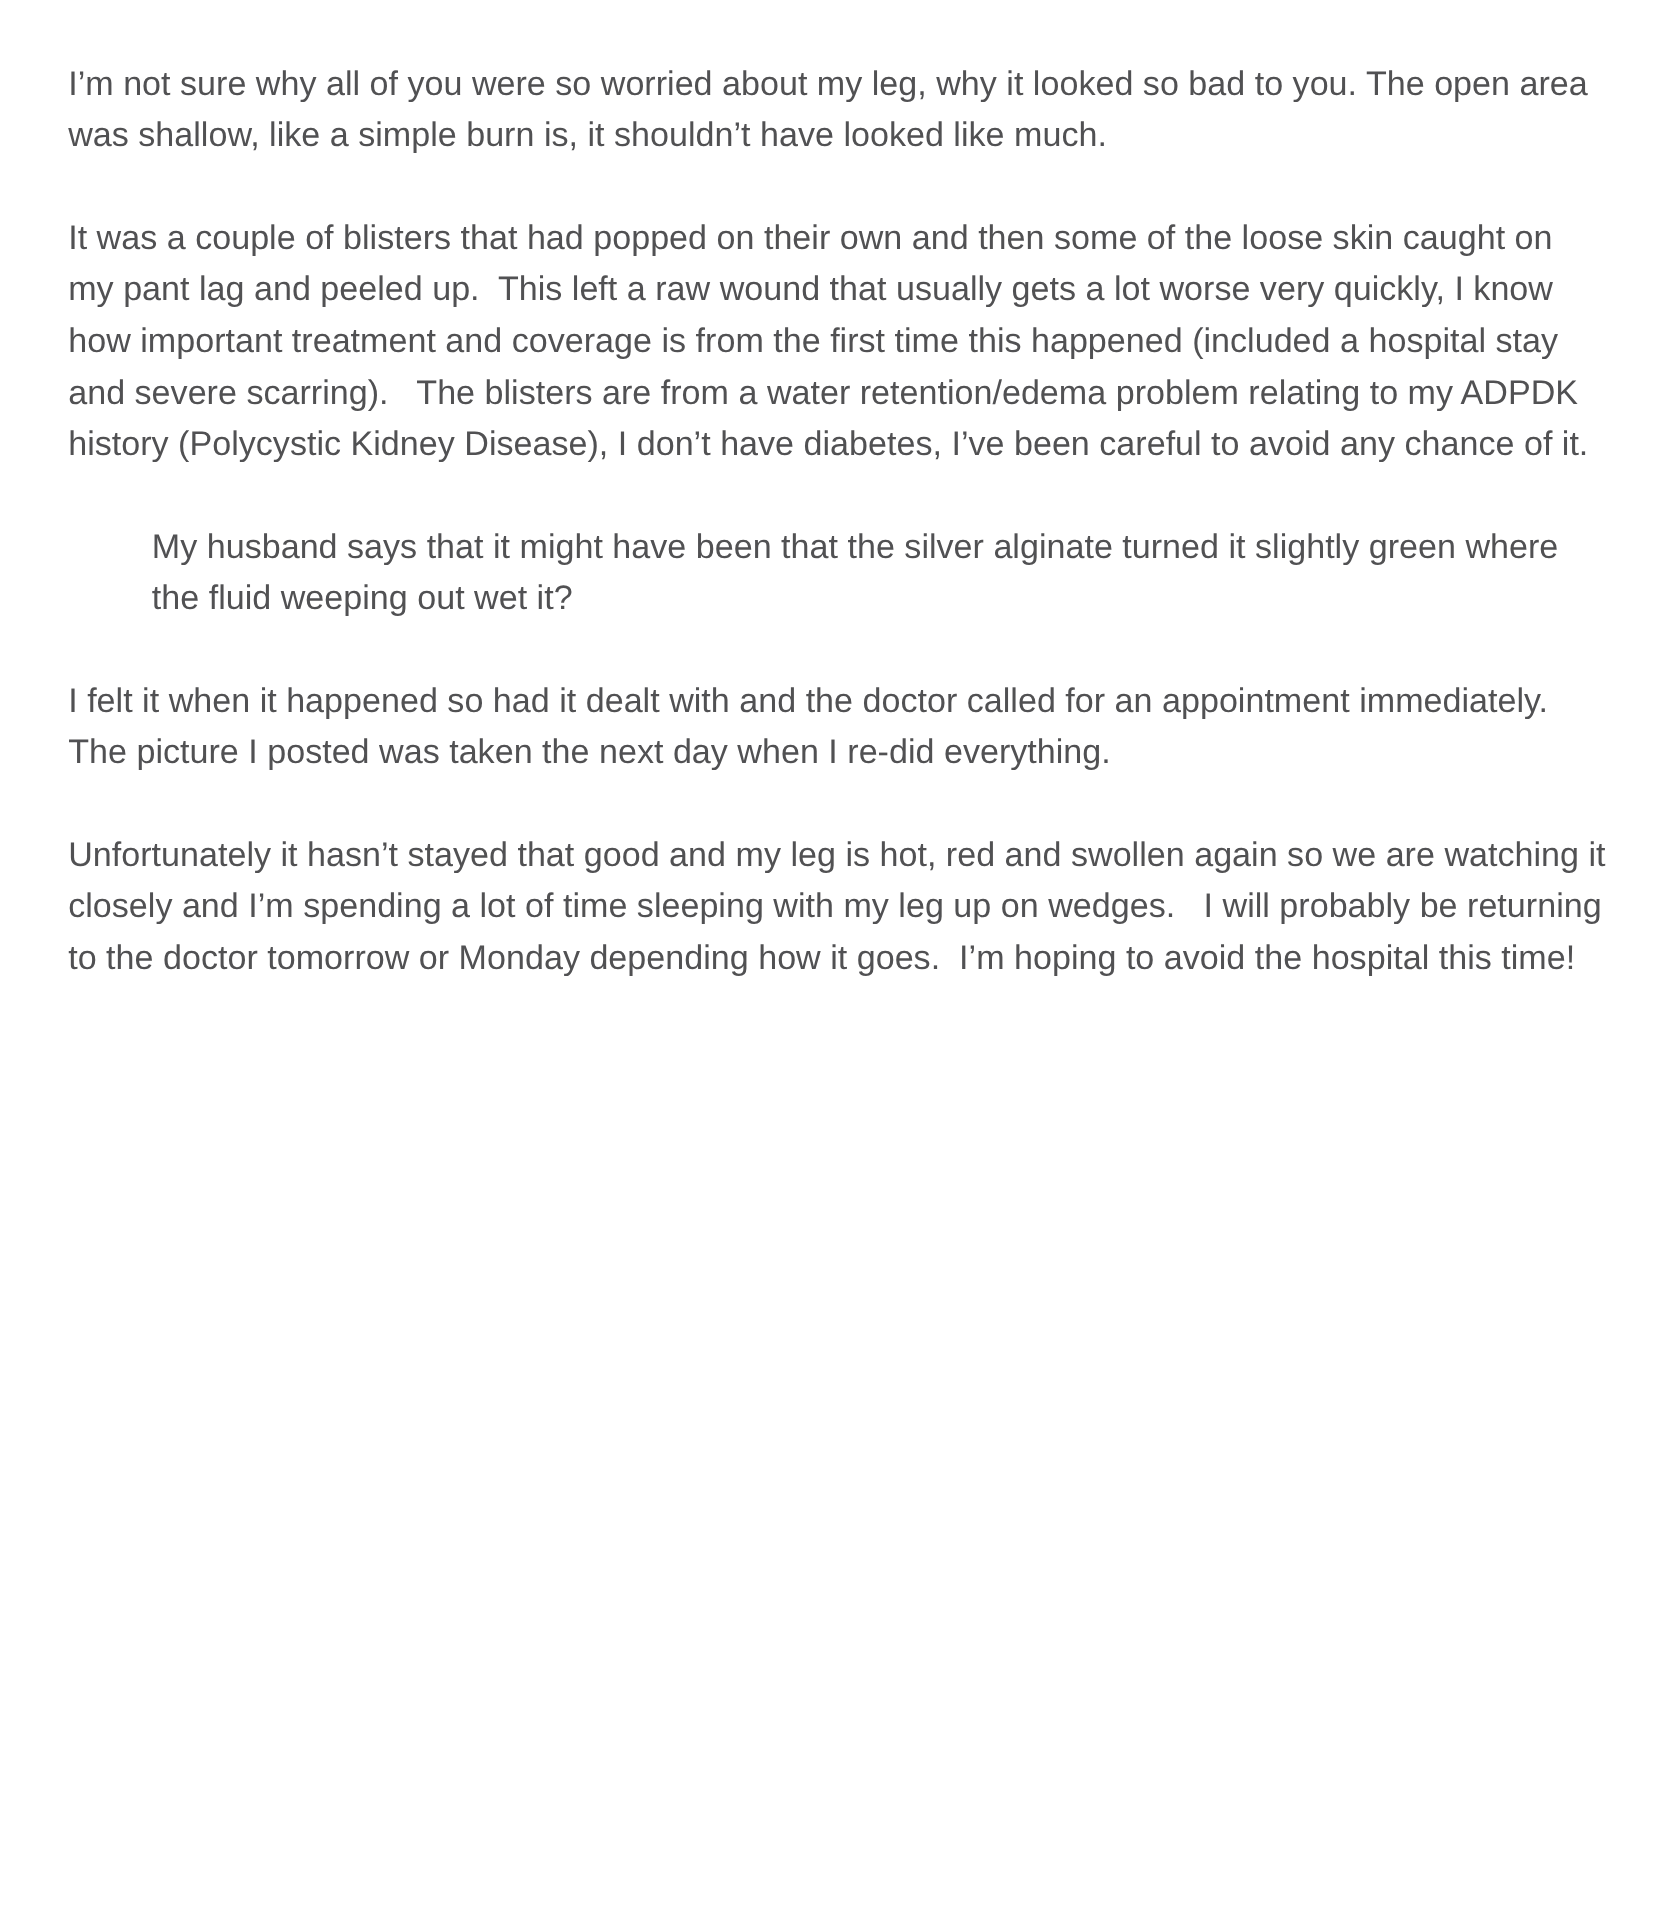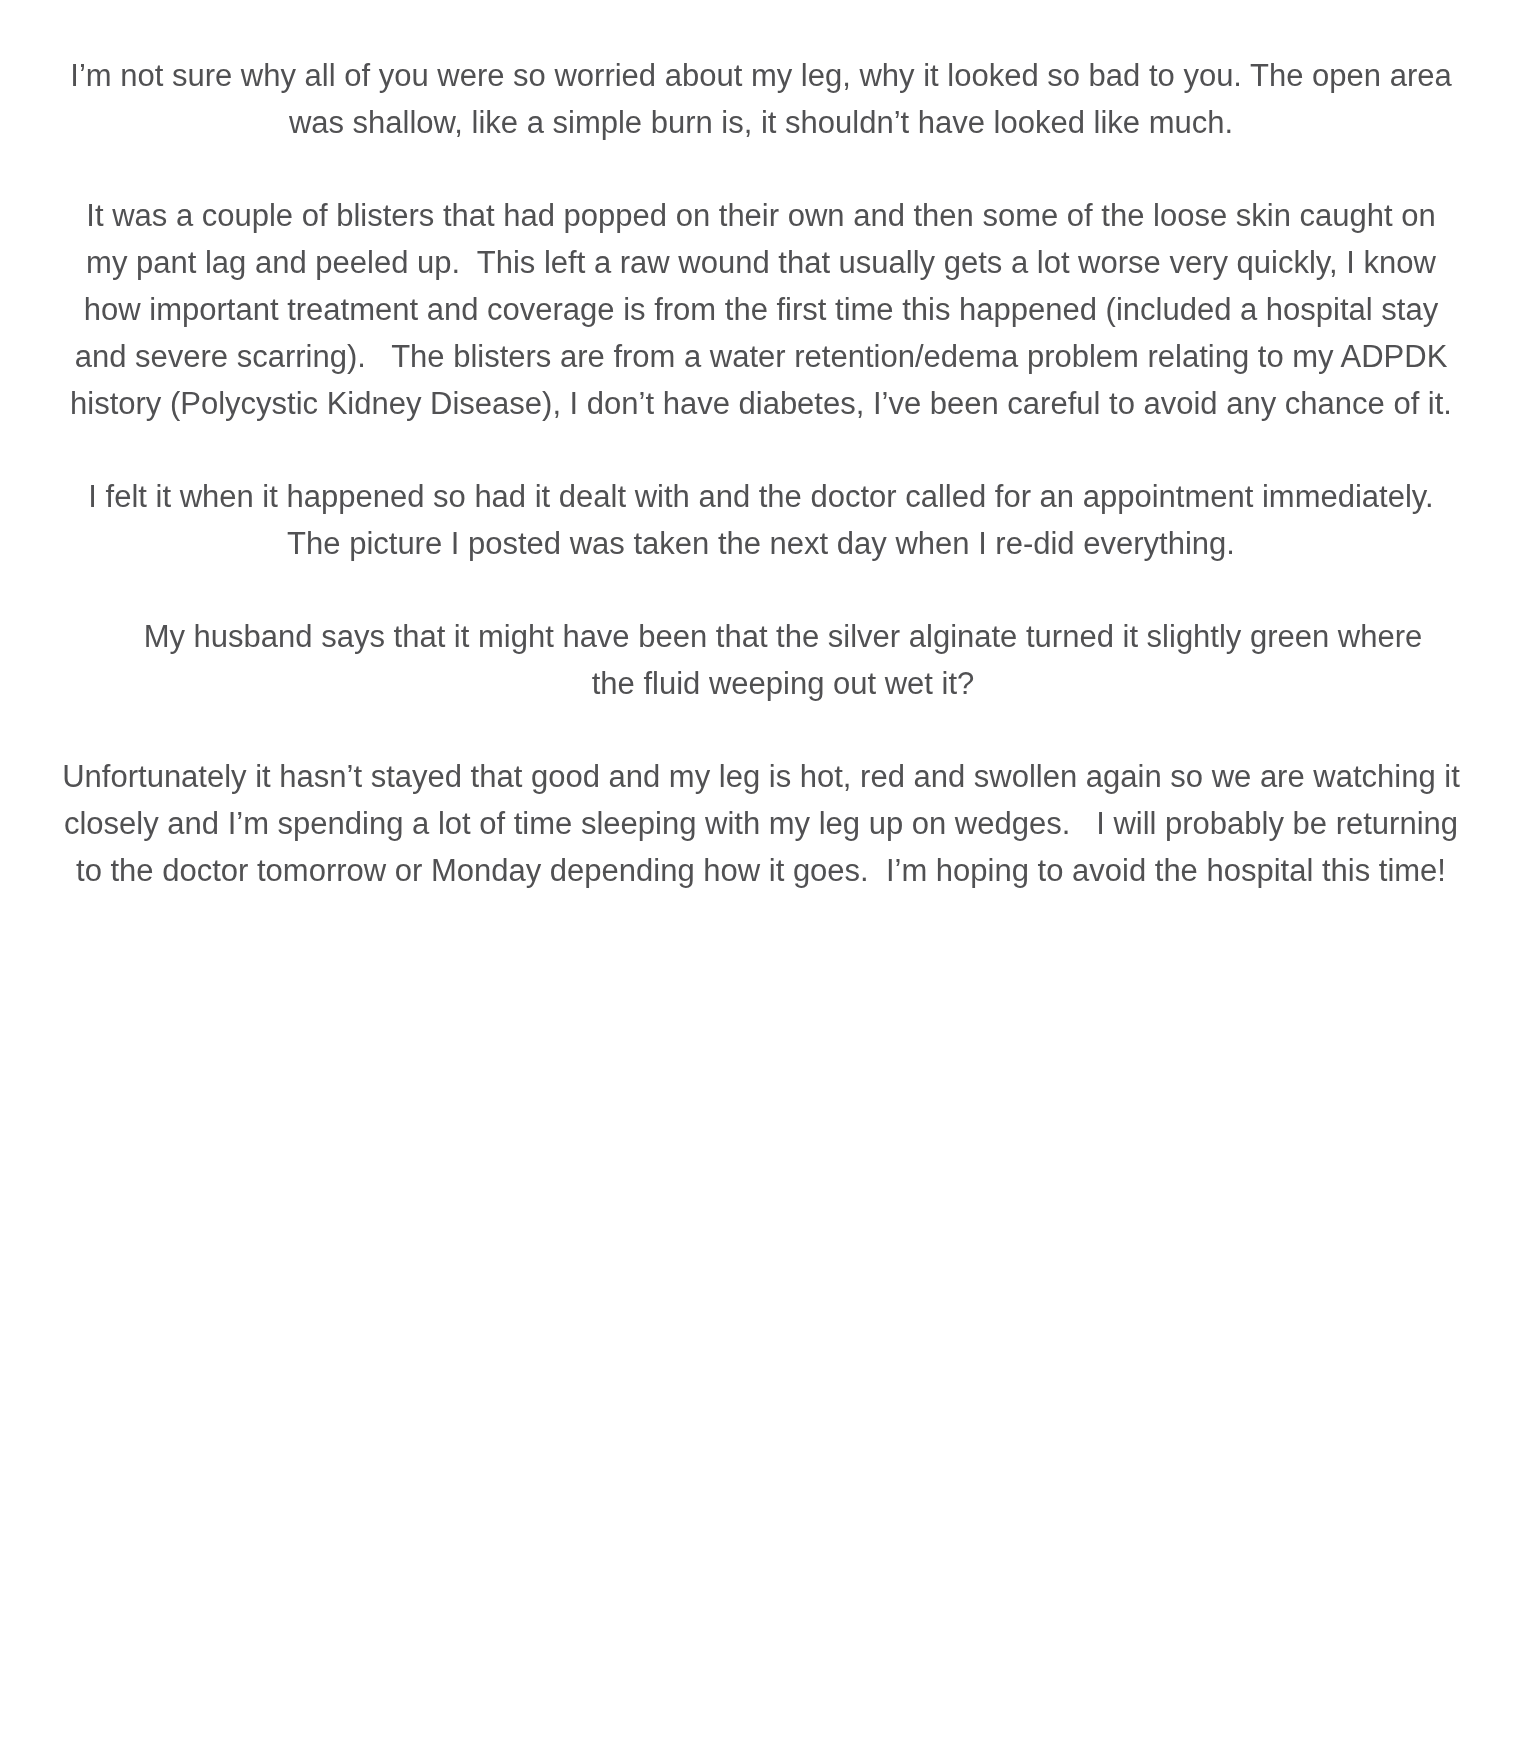--- a/index.html
+++ b/index.html
@@ -23,37 +23,36 @@
     line-height: 1.2;
   }
   .para {
     font-size: 31px;
     font-weight: 400;
     color: #515153;
     line-height: 47px;
     margin: 46px 0;
     white-space: pre-wrap;   
     max-width: 1400px;
-    text-align: center;
   }
   .para.quote {
     margin-left: 76px;
     max-width: 1290px;
   }
 </style>
 </head>
 <body>
 
 <article>
 
   <p class="para">I’m not sure why all of you were so worried about my leg, why it looked so bad to you. The open area was shallow, like a simple burn is, it shouldn’t have looked like much.</p>
 
   <p class="para">It was a couple of blisters that had popped on their own and then some of the loose skin caught on my pant lag and peeled up.  This left a raw wound that usually gets a lot worse very quickly, I know how important treatment and coverage is from the first time this happened (included a hospital stay and severe scarring).   The blisters are from a water retention/edema problem relating to my ADPDK history (Polycystic Kidney Disease), I don’t have diabetes, I’ve been careful to avoid any chance of it.</p>
 
+  <p class="para quote">My husband says that it might have been that the silver alginate turned it slightly green where the fluid weeping out wet it?</p>
+
   <p class="para">I felt it when it happened so had it dealt with and the doctor called for an appointment immediately.  The picture I posted was taken the next day when I re-did everything.</p>
-
-  <p class="para quote">My husband says that it might have been that the silver alginate turned it slightly green where the fluid weeping out wet it?</p>
 
 
   <p class="para">Unfortunately it hasn’t stayed that good and my leg is hot, red and swollen again so we are watching it closely and I’m spending a lot of time sleeping with my leg up on wedges.   I will probably be returning to the doctor tomorrow or Monday depending how it goes.  I’m hoping to avoid the hospital this time!</p>
 
 
 </article>
 
 </body></html>

